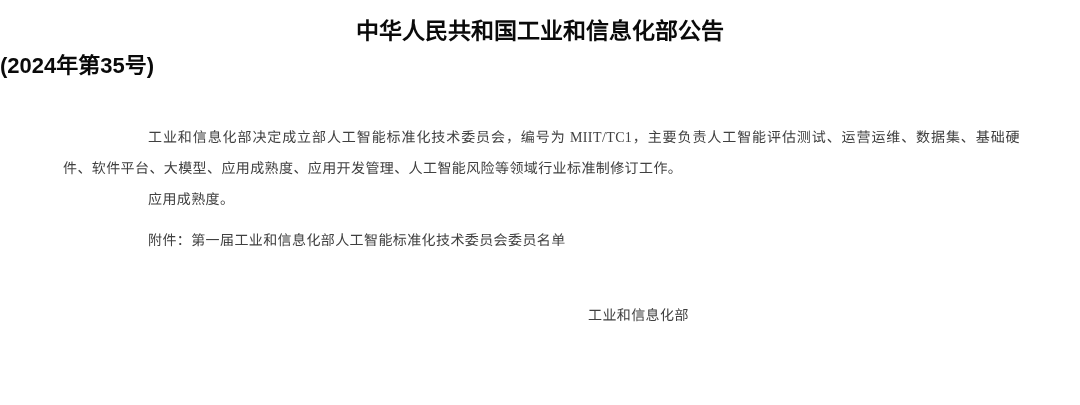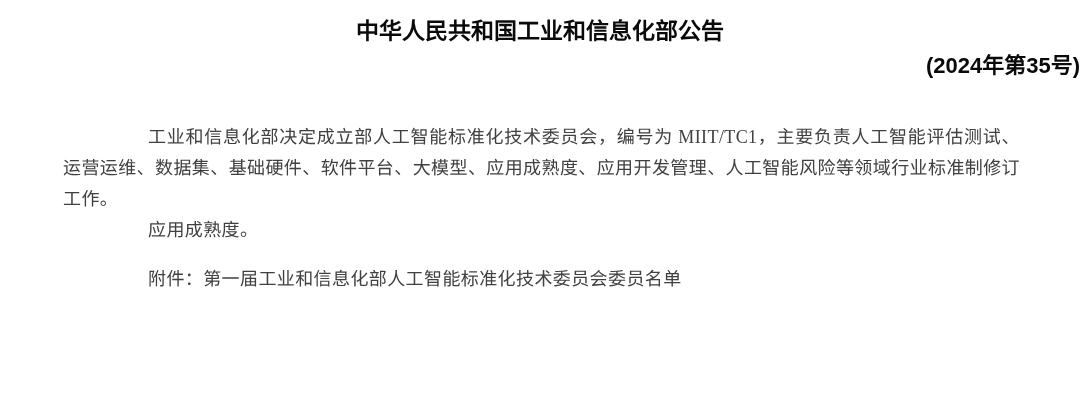--- a/index.html
+++ b/index.html
@@ -23,51 +23,50 @@
     line-height: 30px;
     text-align: center;
     color: #0a0a0a;
   }
   .doc-subtitle {
     margin: 6px 0 0 0;
     font-family: "Liberation Sans", "DejaVu Sans", sans-serif;
     font-size: 22px;
     font-weight: bold;
     line-height: 28px;
-    text-align: right;
+    text-align: left;
     color: #0a0a0a;
   }
   .doc-body {
     margin: 42px 60px 0 63px;
     font-family: "Liberation Serif", "DejaVu Serif", serif;
-    font-size: 18px;
+    font-size: 14px;
     line-height: 31px;
     letter-spacing: 0.4px;
     color: #404040;
     text-align: justify;
   }
   .para {
     margin: 0;
     text-indent: 85px;
   }
   .attachment {
-    margin-top: 18px;
+    margin-top: 10px;
     text-decoration: none;
     color: #404040;
     display: block;
     cursor: pointer;
   }
   .signature {
     margin-top: 45px;
     line-height: 30px;
     text-align: left;
   }
   .sig-issuer {
     margin-left: 525px;
-    text-align: right;
   }
   .sig-date {
     margin-left: 545px;
   }
 </style>
 </head>
 <body>
 
 <div class="page">
 

